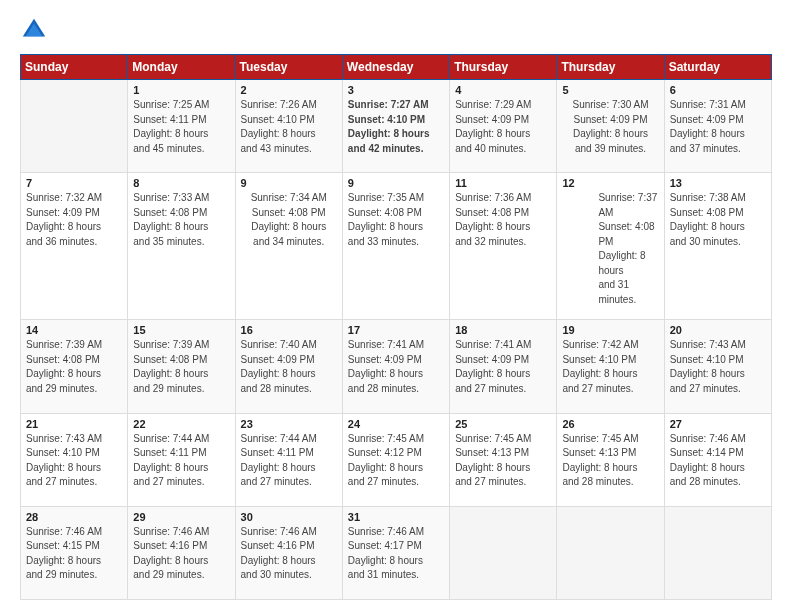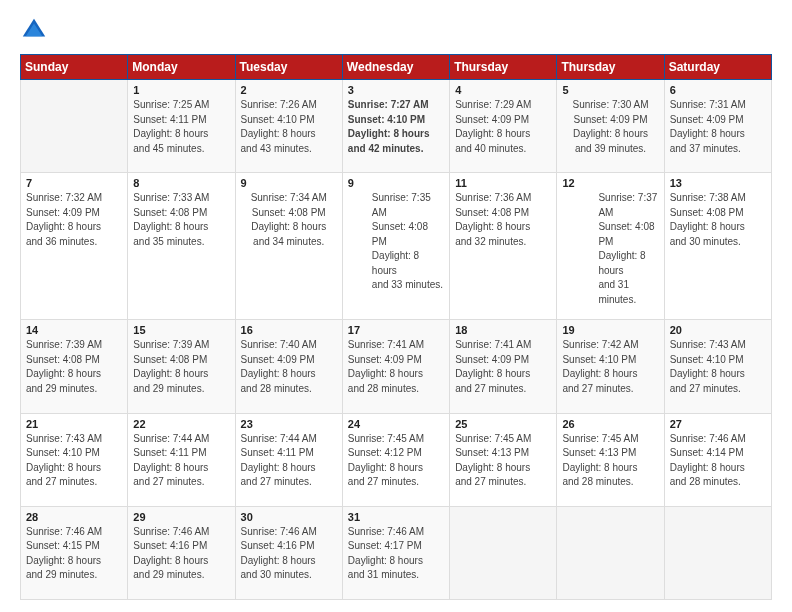--- a/index.html
+++ b/index.html
@@ -204,21 +204,21 @@
           </td>
           <td>
             <span class="day-number">9</span>
             <div class="day-info" style="white-space: pre-line; text-align: center;">Sunrise: 7:34 AM
 Sunset: 4:08 PM
 Daylight: 8 hours
 and 34 minutes.</div>
           </td>
           <td>
             <span class="day-number">9</span>
-            <div class="day-info" style="white-space: pre-line; margin-left: 24px;">Sunrise: 7:35 AM
+            <div class="day-info" style="white-space: pre-line;">Sunrise: 7:35 AM
 Sunset: 4:08 PM
 Daylight: 8 hours
 and 33 minutes.</div>
           </td>
           <td>
             <span class="day-number">11</span>
             <div class="day-info" style="white-space: pre-line;">Sunrise: 7:36 AM
 Sunset: 4:08 PM
 Daylight: 8 hours
 and 32 minutes.</div>

